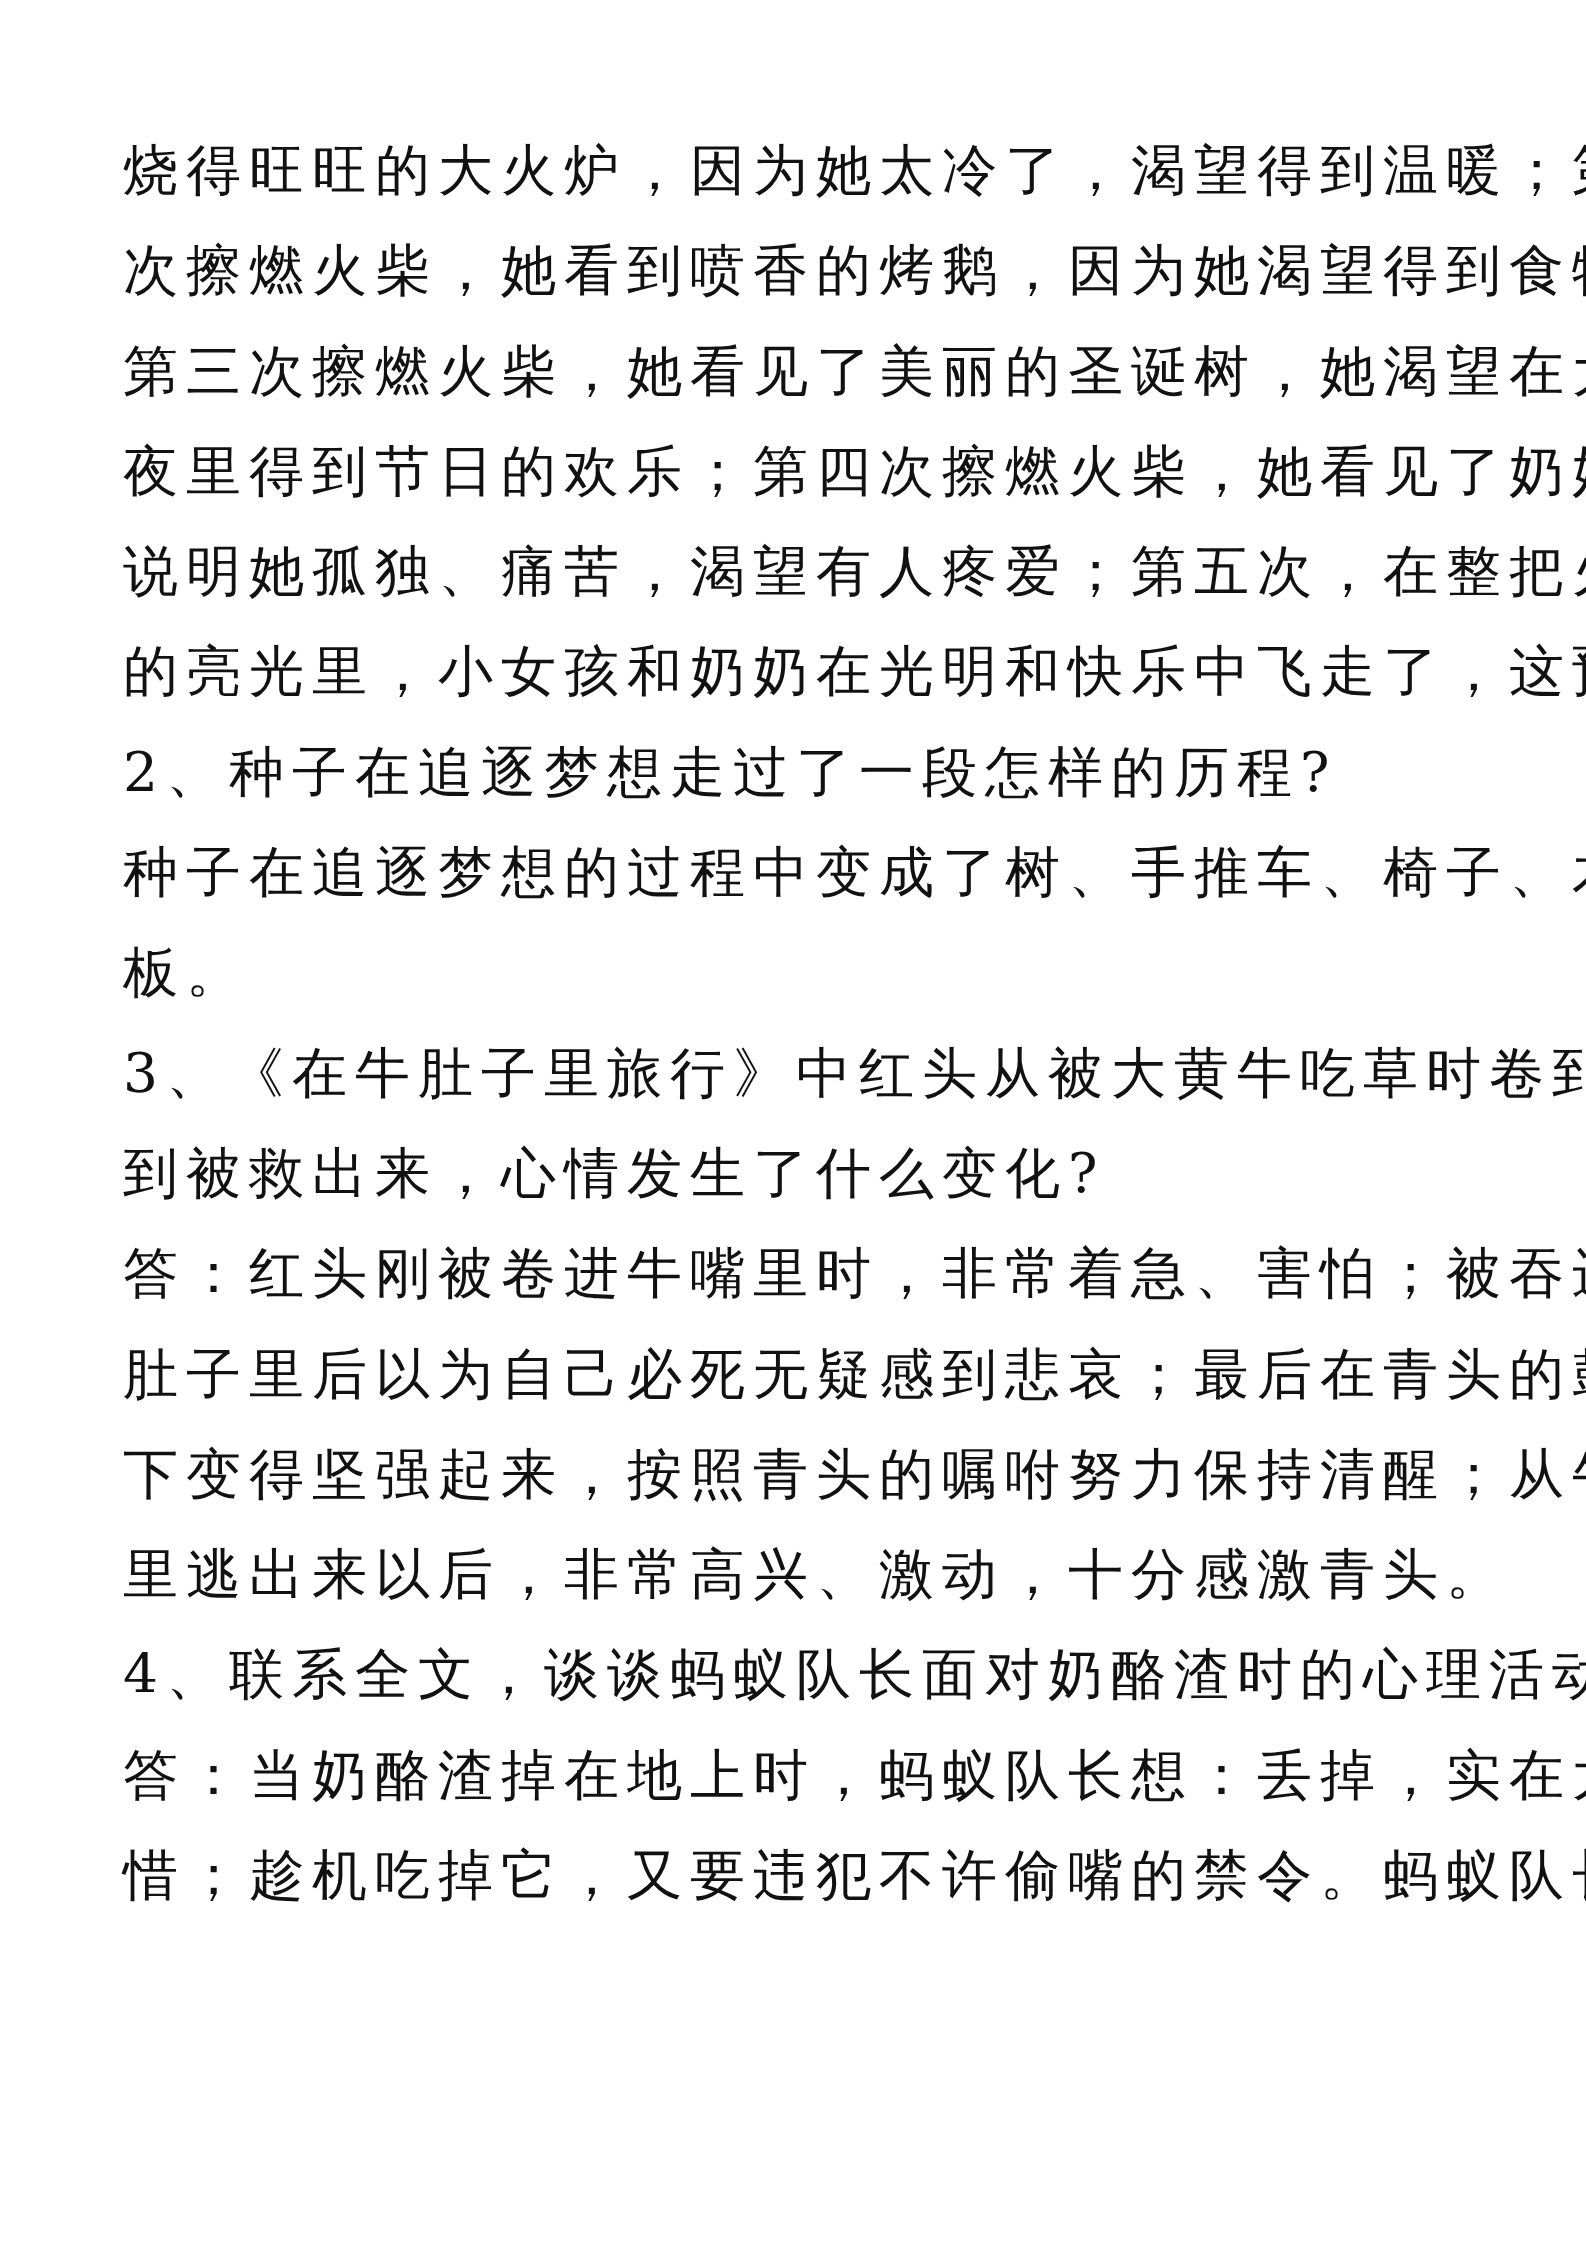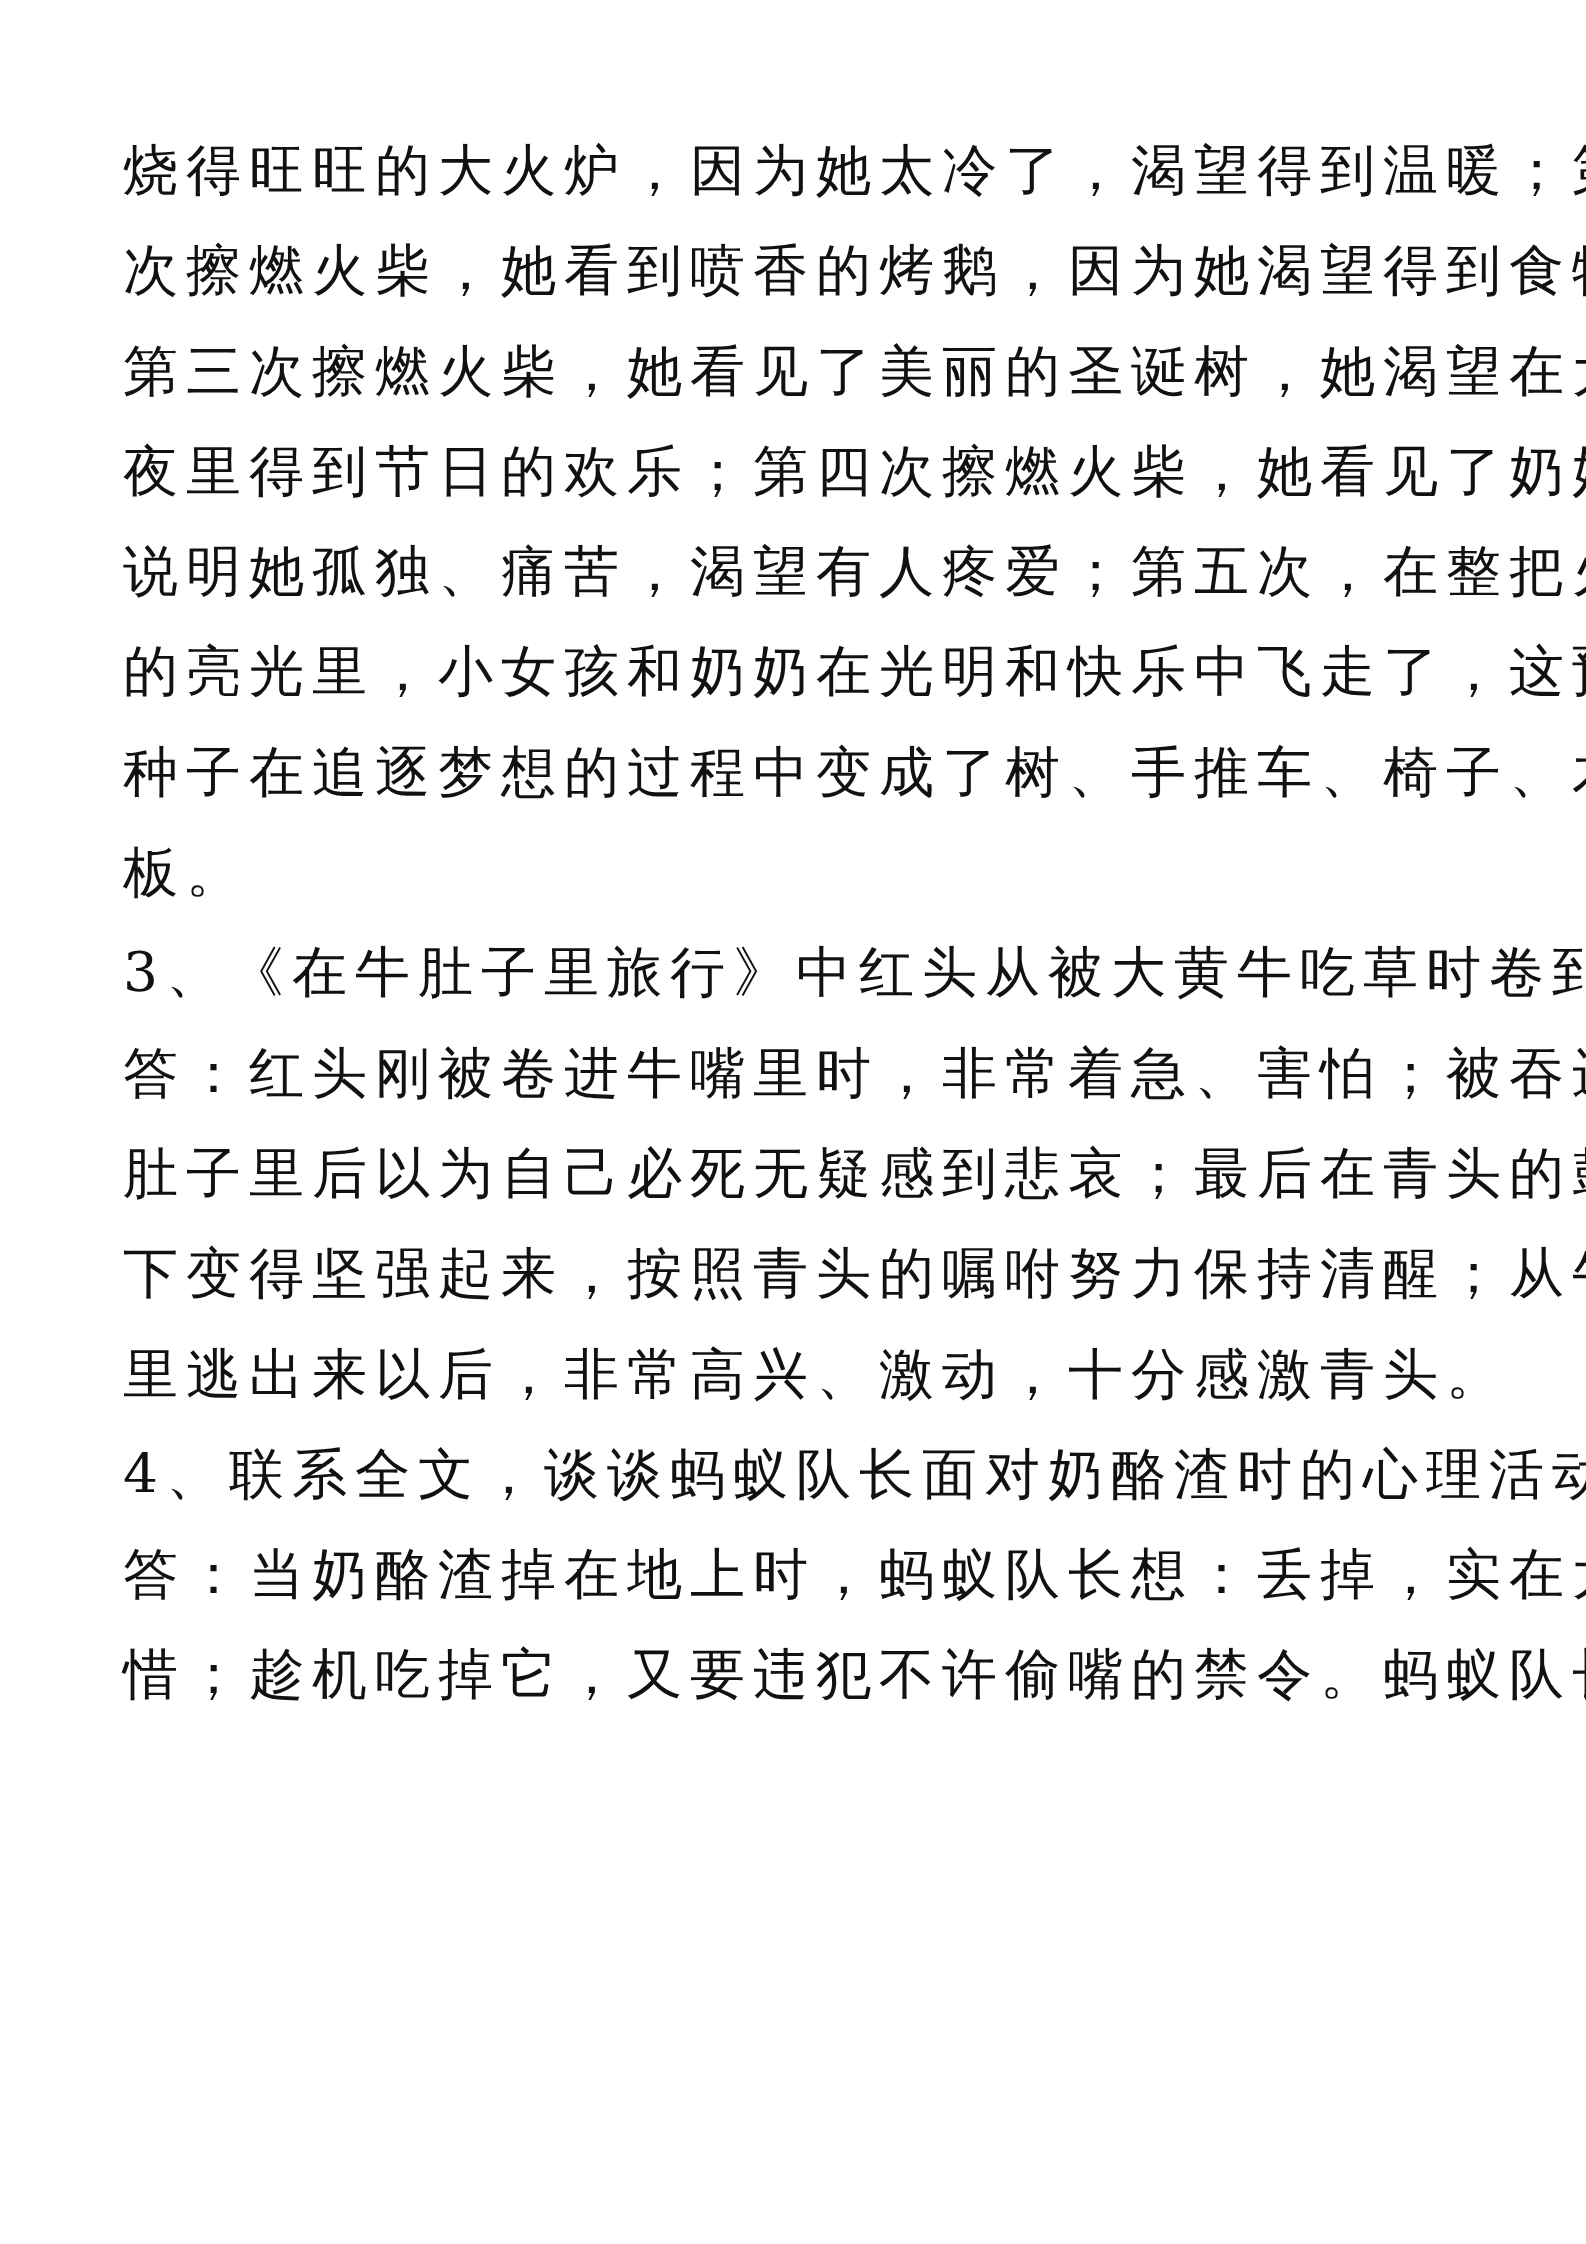--- a/index.html
+++ b/index.html
@@ -34,23 +34,25 @@
 </head>
 <body>
 
 <div class="page">
   <span class="line">烧得旺旺的大火炉，因为她太冷了，渴望得到温暖；第二</span>
   <span class="line">次擦燃火柴，她看到喷香的烤鹅，因为她渴望得到食物；</span>
   <span class="line">第三次擦燃火柴，她看见了美丽的圣诞树，她渴望在大年</span>
   <span class="line">夜里得到节日的欢乐；第四次擦燃火柴，她看见了奶奶，</span>
   <span class="line">说明她孤独、痛苦，渴望有人疼爱；第五次，在整把火柴</span>
   <span class="line">的亮光里，小女孩和奶奶在光明和快乐中飞走了，这预示</span>
+  <span class="line">2、种子在追逐梦想走过了一段怎样的历程?</span>
   <span class="line">种子在追逐梦想的过程中变成了树、手推车、椅子、木地</span>
   <span class="line">板。</span>
   <span class="line">3、《在牛肚子里旅行》中红头从被大黄牛吃草时卷到嘴里</span>
+  <span class="line">到被救出来，心情发生了什么变化?</span>
   <span class="line">答：红头刚被卷进牛嘴里时，非常着急、害怕；被吞进牛</span>
   <span class="line">肚子里后以为自己必死无疑感到悲哀；最后在青头的鼓励</span>
   <span class="line">下变得坚强起来，按照青头的嘱咐努力保持清醒；从牛嘴</span>
   <span class="line">里逃出来以后，非常高兴、激动，十分感激青头。</span>
   <span class="line">4、联系全文，谈谈蚂蚁队长面对奶酪渣时的心理活动。</span>
   <span class="line">答：当奶酪渣掉在地上时，蚂蚁队长想：丢掉，实在太可</span>
   <span class="line">惜；趁机吃掉它，又要违犯不许偷嘴的禁令。蚂蚁队长心</span>
 </div>
 
 </body></html>

